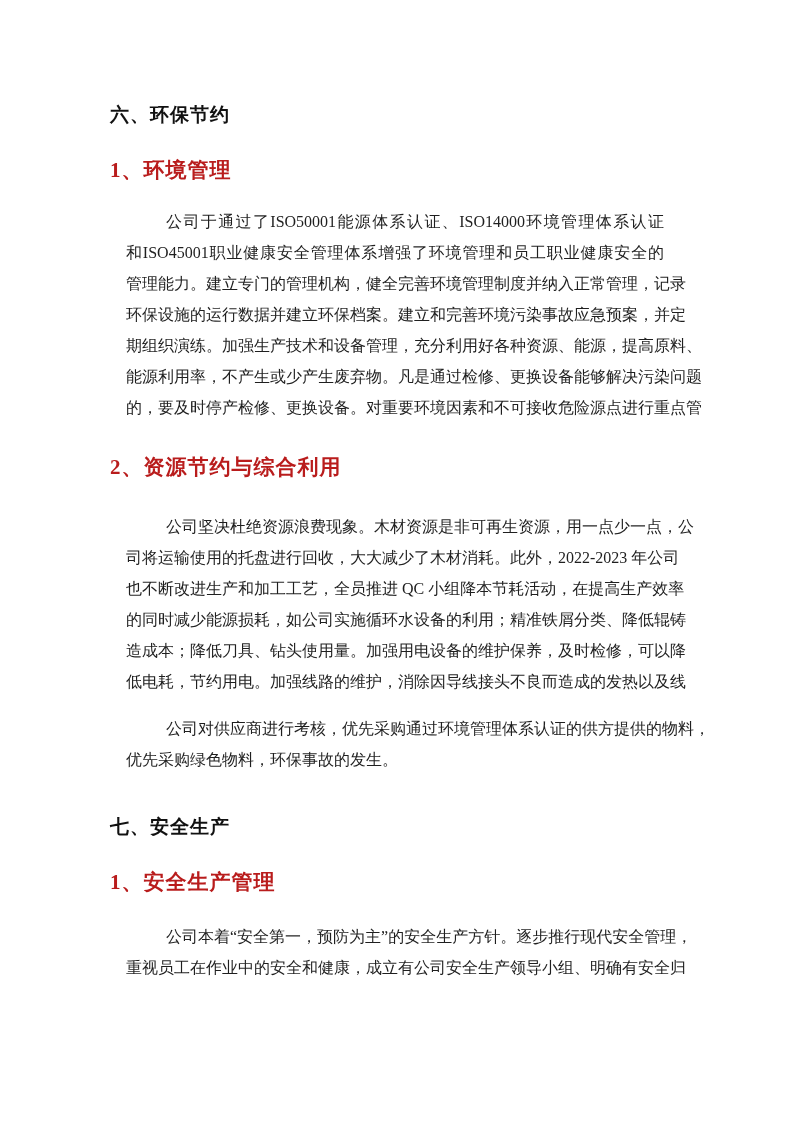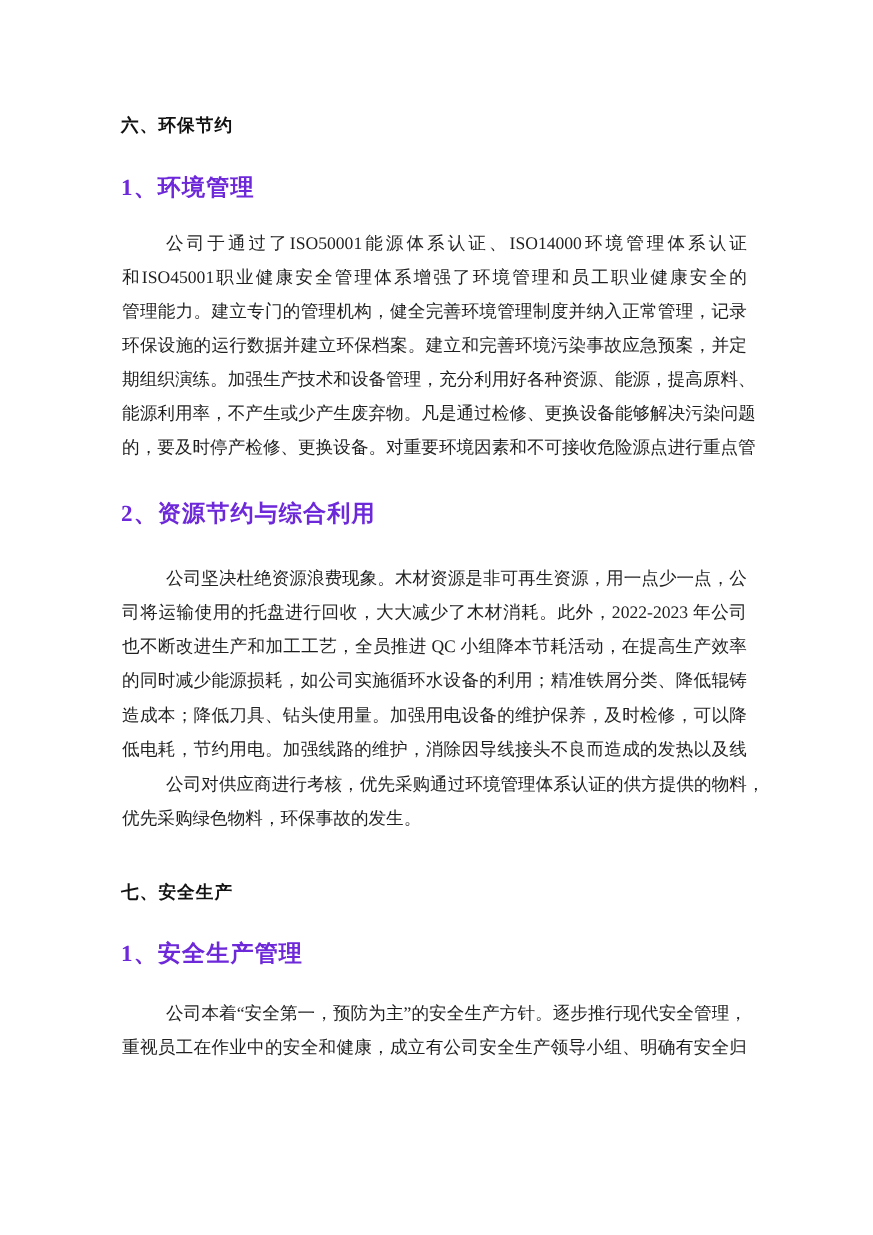--- a/index.html
+++ b/index.html
@@ -21,40 +21,40 @@
     position: absolute;
     left: 110px;
     top: 0;
     width: 570px;
     padding-top: 99px;
     box-sizing: content-box;
   }
   .h1 {
     font-family: "DejaVu Sans", "Liberation Sans", sans-serif;
     font-weight: 700;
-    font-size: 16px;
+    font-size: 19px;
     line-height: 30px;
     letter-spacing: 1px;
     color: #111111;
     margin: 0;
   }
   .h1 + .h2 { margin-top: 28px; }
   .h2 {
     font-family: "Liberation Serif", "DejaVu Serif", serif;
     font-weight: 700;
     font-size: 21px;
     line-height: 27px;
     letter-spacing: 1px;
-    color: #6d28d9;
+    color: #b91c1c;
     margin: 0;
   }
   .para {
     font-size: 16px;
     line-height: 31px;
-    margin: 1px;
+    margin: 16px;
     color: #1f1f1f;
   }
   .m-p1   { margin-top: 22px; }
   .m-h2b  { margin-top: 31px; }
   .m-p2   { margin-top: 30px; }
   .m-p3   { margin-top: 0; }
   .m-h1b  { margin-top: 36px; }
   .m-h2c  { margin-top: 29px; font-family: Liberation Serif, serif; }
   .m-p4   { margin-top: 25px; }
   .jline {

